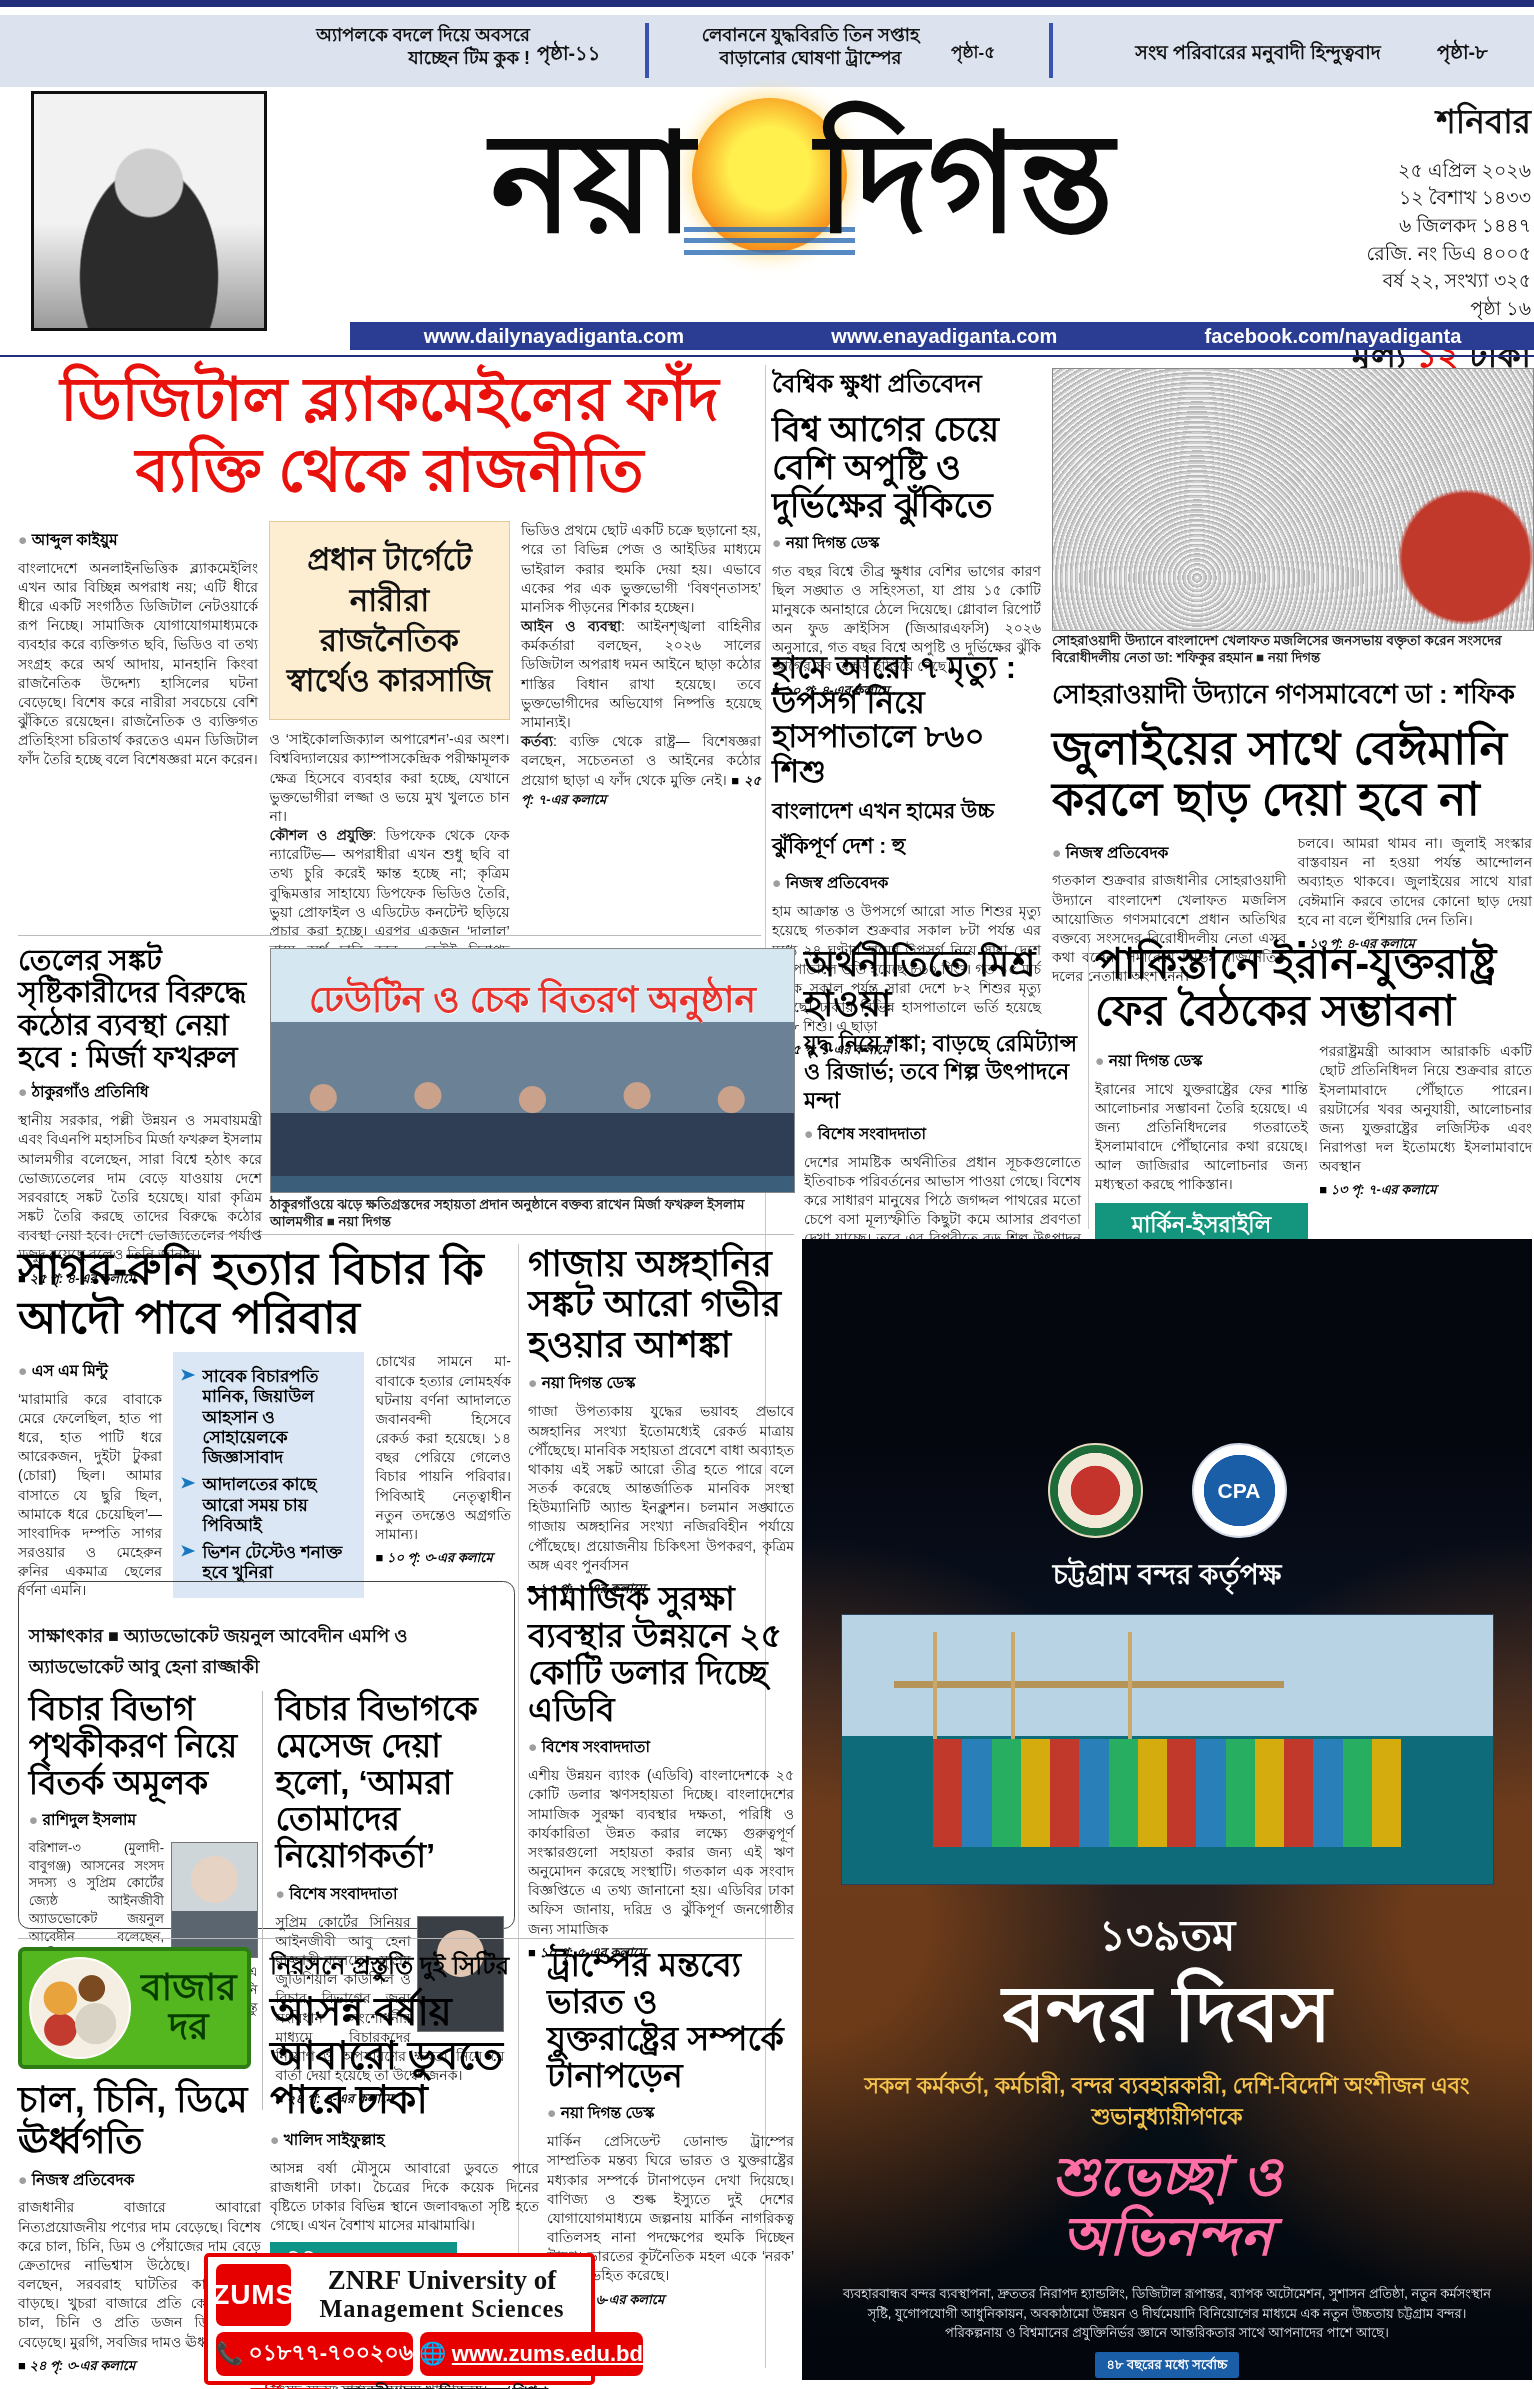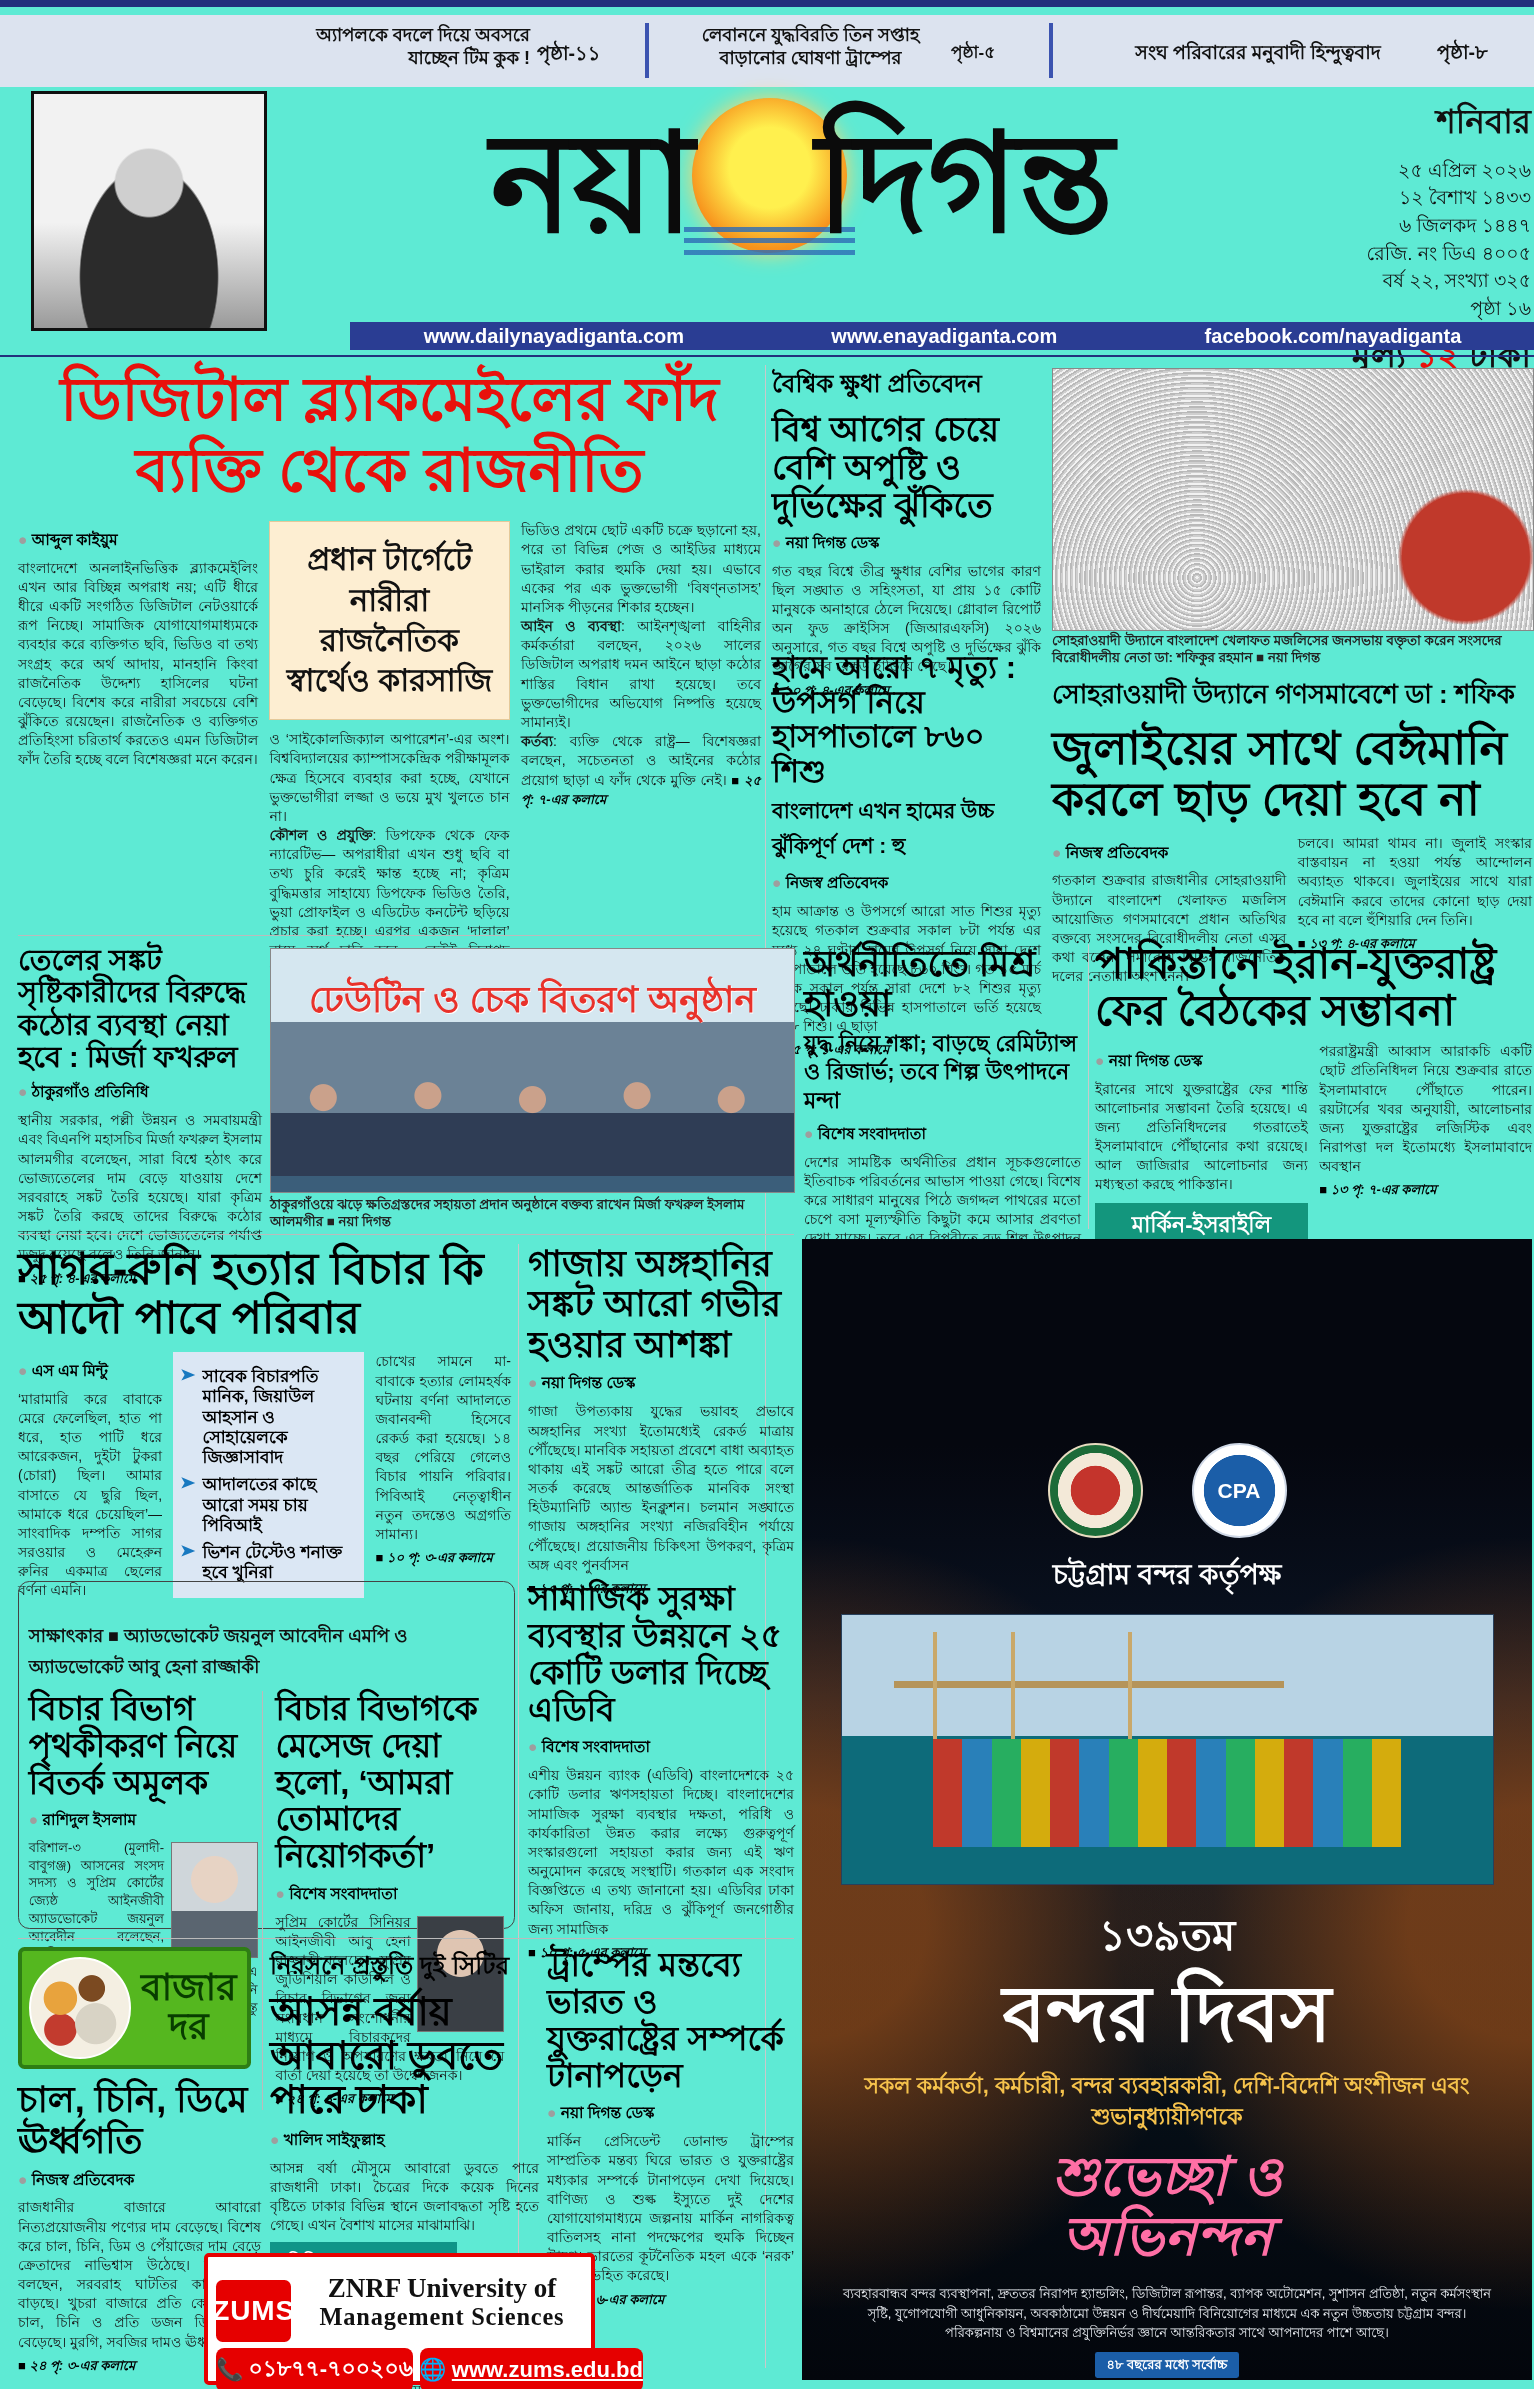--- a/index.html
+++ b/index.html
@@ -1,16 +1,16 @@
 <!DOCTYPE html>
 <html lang="bn" style="font-size:13px"><head>
 <meta charset="utf-8">
 <style>
   html,body{margin:0;padding:0;background:#e9e9e9;}
-  #page{position:relative;width:1535px;height:2389px;background:#5eead4;overflow:hidden;
+  #page{position:relative;width:1535px;height:2389px;background:#ffffff;overflow:hidden;
         font-family:"Liberation Sans",sans-serif;color:#111;}
   .abs{position:absolute;}
   .hl{font-weight:bold;color:#000;line-height:1.12;}
   .body-txt{font-size:14px;line-height:1.37;text-align:justify;color:#151515;}
   .byline{font-weight:bold;font-size:15.5px;margin:6.5px 0 4.9px 0;color:#000;}
   .byline::before{content:"● ";color:#9e9e9e;}
   .kicker{font-weight:bold;color:#000;}
   .cont{font-weight:bold;font-style:italic;font-size:13px;margin-top:4.1px;color:#000;}
   .caption{font-size:13.4px;font-weight:bold;color:#222;line-height:1.25;}
   .vrule{background:#c9c9c9;width:0.8px;}
@@ -275,21 +275,21 @@
 
   <div class="abs" style="left:547px;top:1947px;width:247px;">
     <div class="hl" style="font-size:33px;">ট্রাম্পের মন্তব্যে ভারত ও যুক্তরাষ্ট্রের সম্পর্কে টানাপড়েন</div>
     <div class="byline">নয়া দিগন্ত ডেস্ক</div>
     <div class="body-txt">মার্কিন প্রেসিডেন্ট ডোনাল্ড ট্রাম্পের সাম্প্রতিক মন্তব্য ঘিরে ভারত ও যুক্তরাষ্ট্রের মধ্যকার সম্পর্কে টানাপড়েন দেখা দিয়েছে। বাণিজ্য ও শুল্ক ইস্যুতে দুই দেশের যোগাযোগমাধ্যমে জল্পনায় মার্কিন নাগরিকত্ব বাতিলসহ নানা পদক্ষেপের হুমকি দিচ্ছেন ট্রাম্প। ভারতের কূটনৈতিক মহল একে ‘নরক’ বলে অভিহিত করেছে।</div>
     <div class="cont">■ ২৪ পৃ: ৬-এর কলামে</div>
   </div>
 
   <div class="abs" style="left:204px;top:2253px;width:391px;height:132px;background:#fff;border:4.9px solid #e60000;border-radius:4.9px;box-sizing:border-box;padding:6.5px 8.1px;">
     <div style="display:flex;gap:9.8px;align-items:center;">
-      <div style="width:75px;height:62px;background:#e60000;border-radius:6.5px;display:flex;align-items:center;justify-content:center;margin-top:16px;">
+      <div style="width:75px;height:62px;background:#e60000;border-radius:6.5px;display:flex;align-items:center;justify-content:center;">
         <span style="color:#fff;font-weight:800;font-size:28px;letter-spacing:0.8px;">ZUMS</span>
       </div>
       <div style="flex:1;text-align:center;font-family:'Liberation Serif',serif;color:#111;line-height:1.1;">
         <div style="font-size:27px;font-weight:bold;">ZNRF University of</div>
         <div style="font-size:24.4px;font-weight:bold;letter-spacing:0.8px;">Management Sciences</div>
       </div>
     </div>
     <div style="display:flex;gap:6.5px;margin-top:6.5px;">
       <div style="flex:1;background:#e60000;border-radius:8.1px;color:#fff;font-weight:800;font-size:22px;display:flex;align-items:center;justify-content:center;gap:4.9px;padding:3.3px 0;">
         <span>📞</span>

